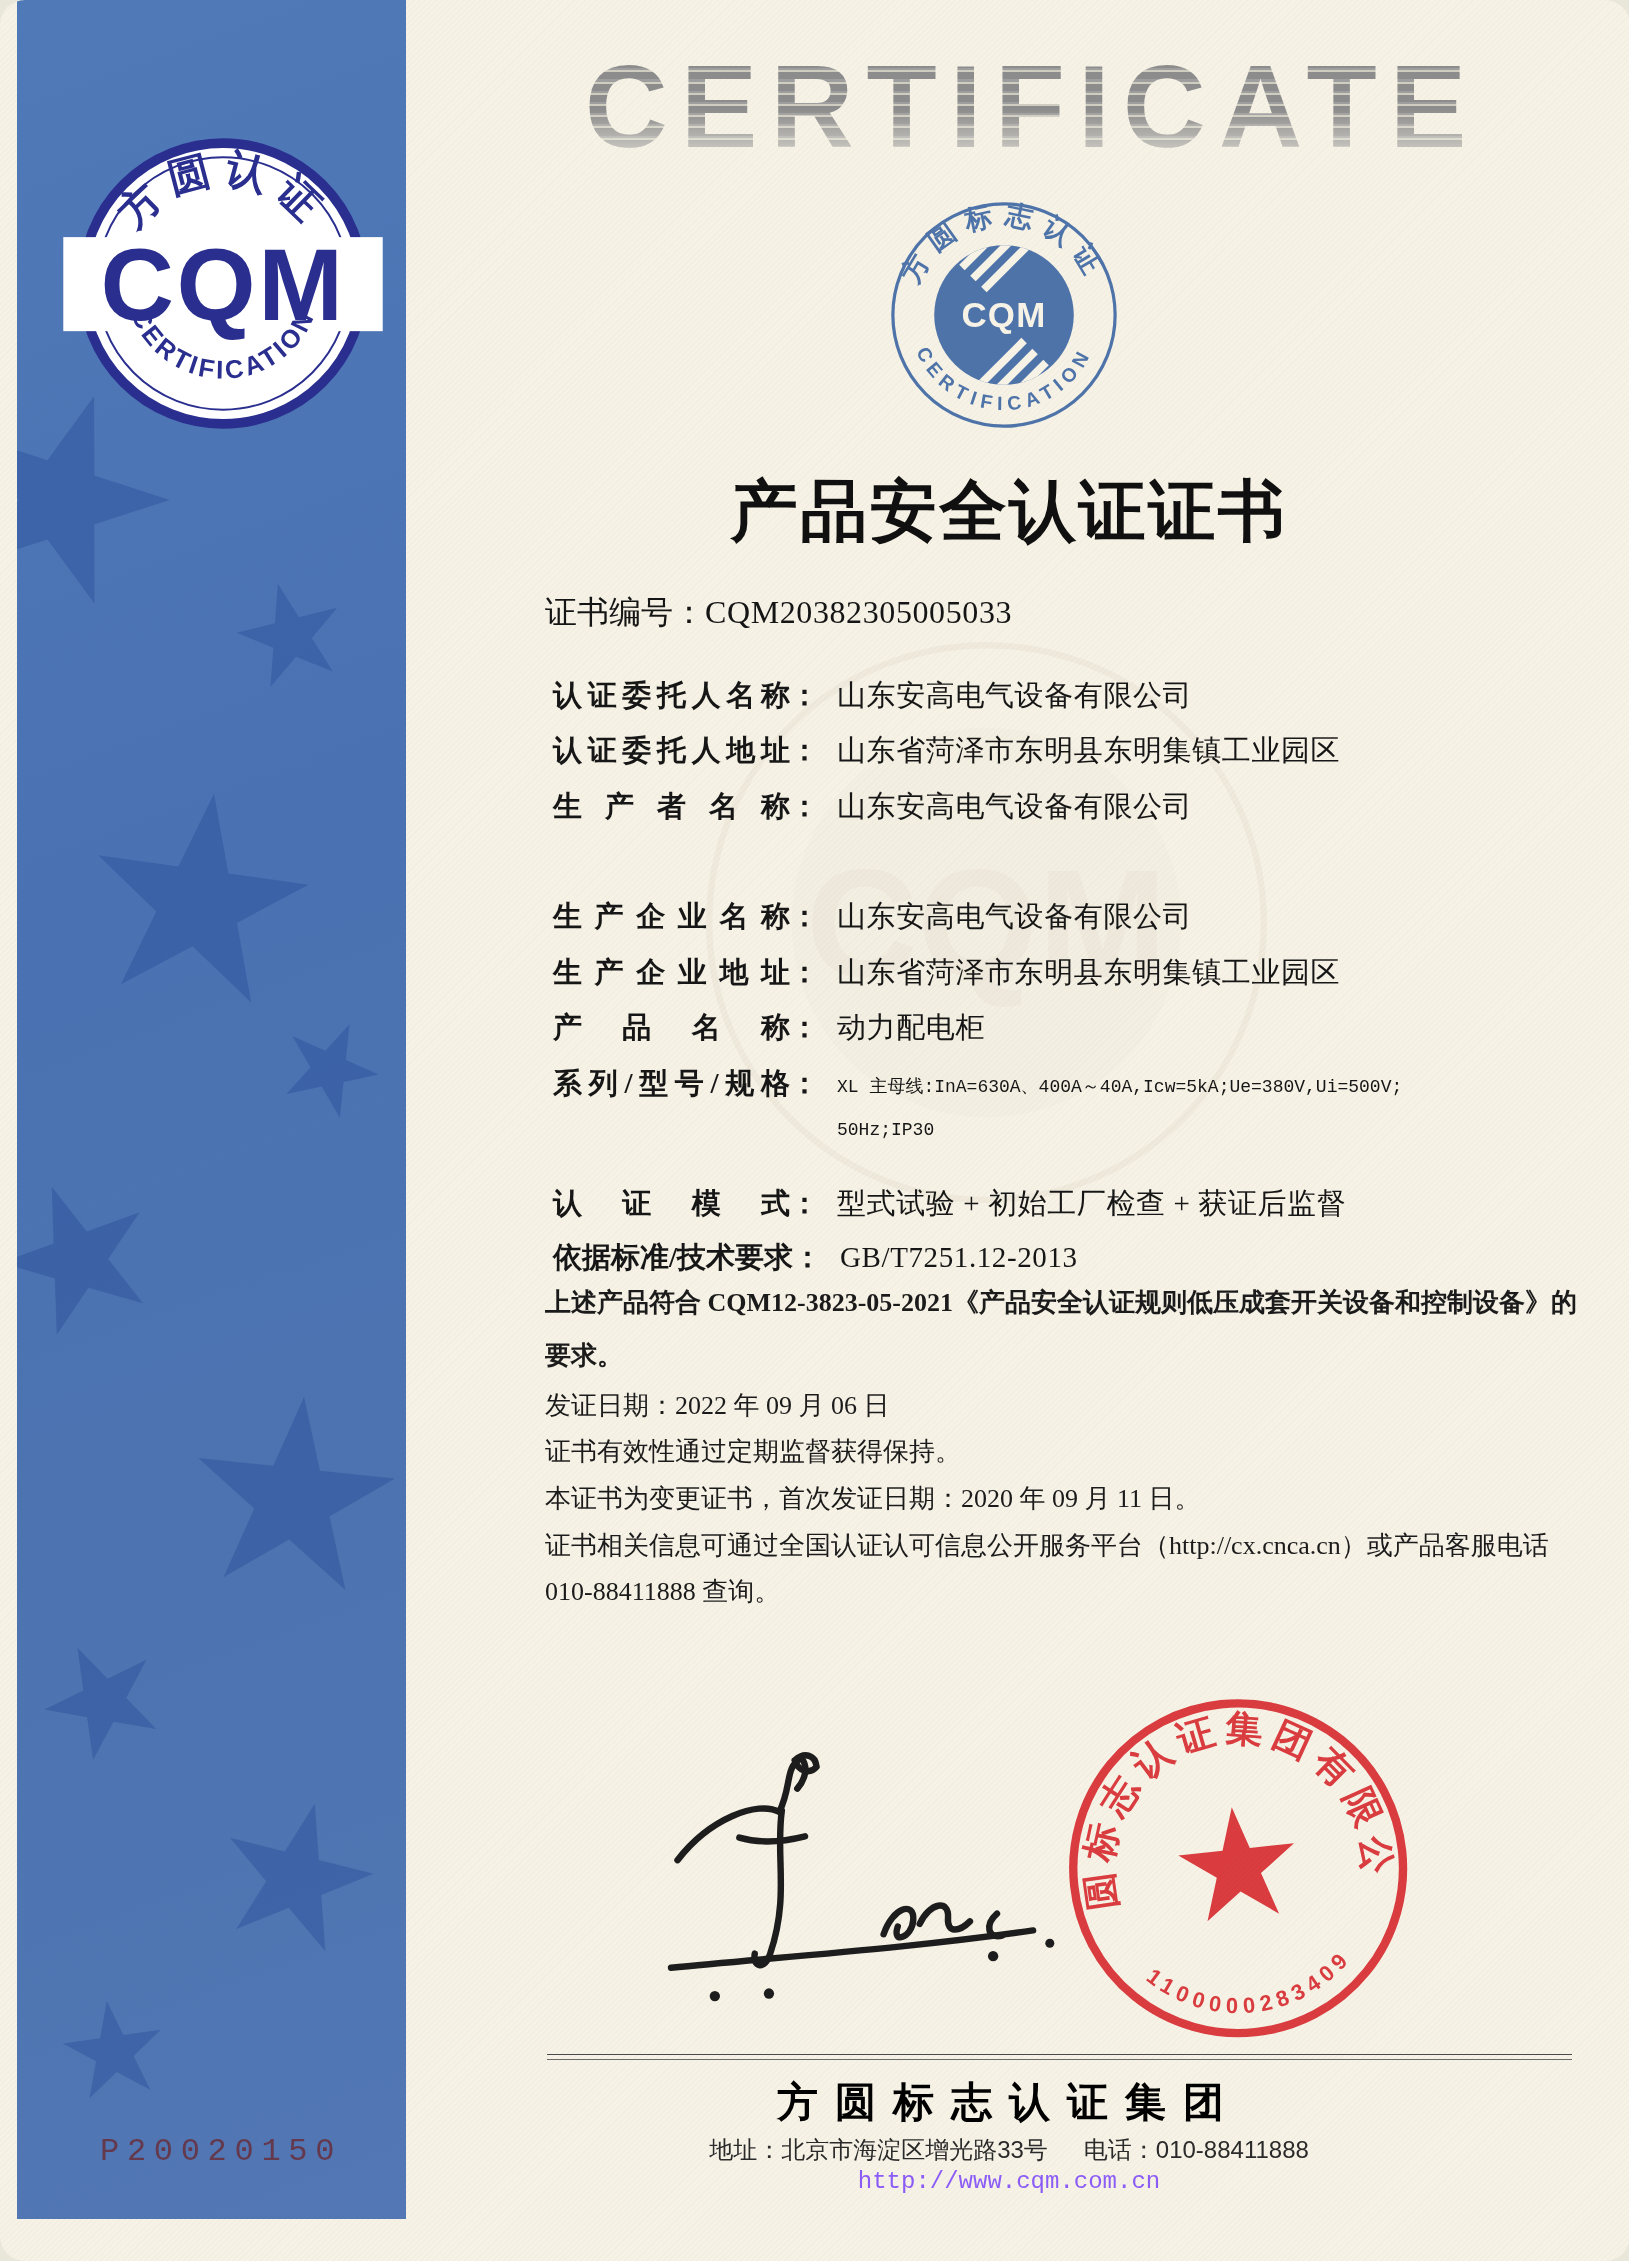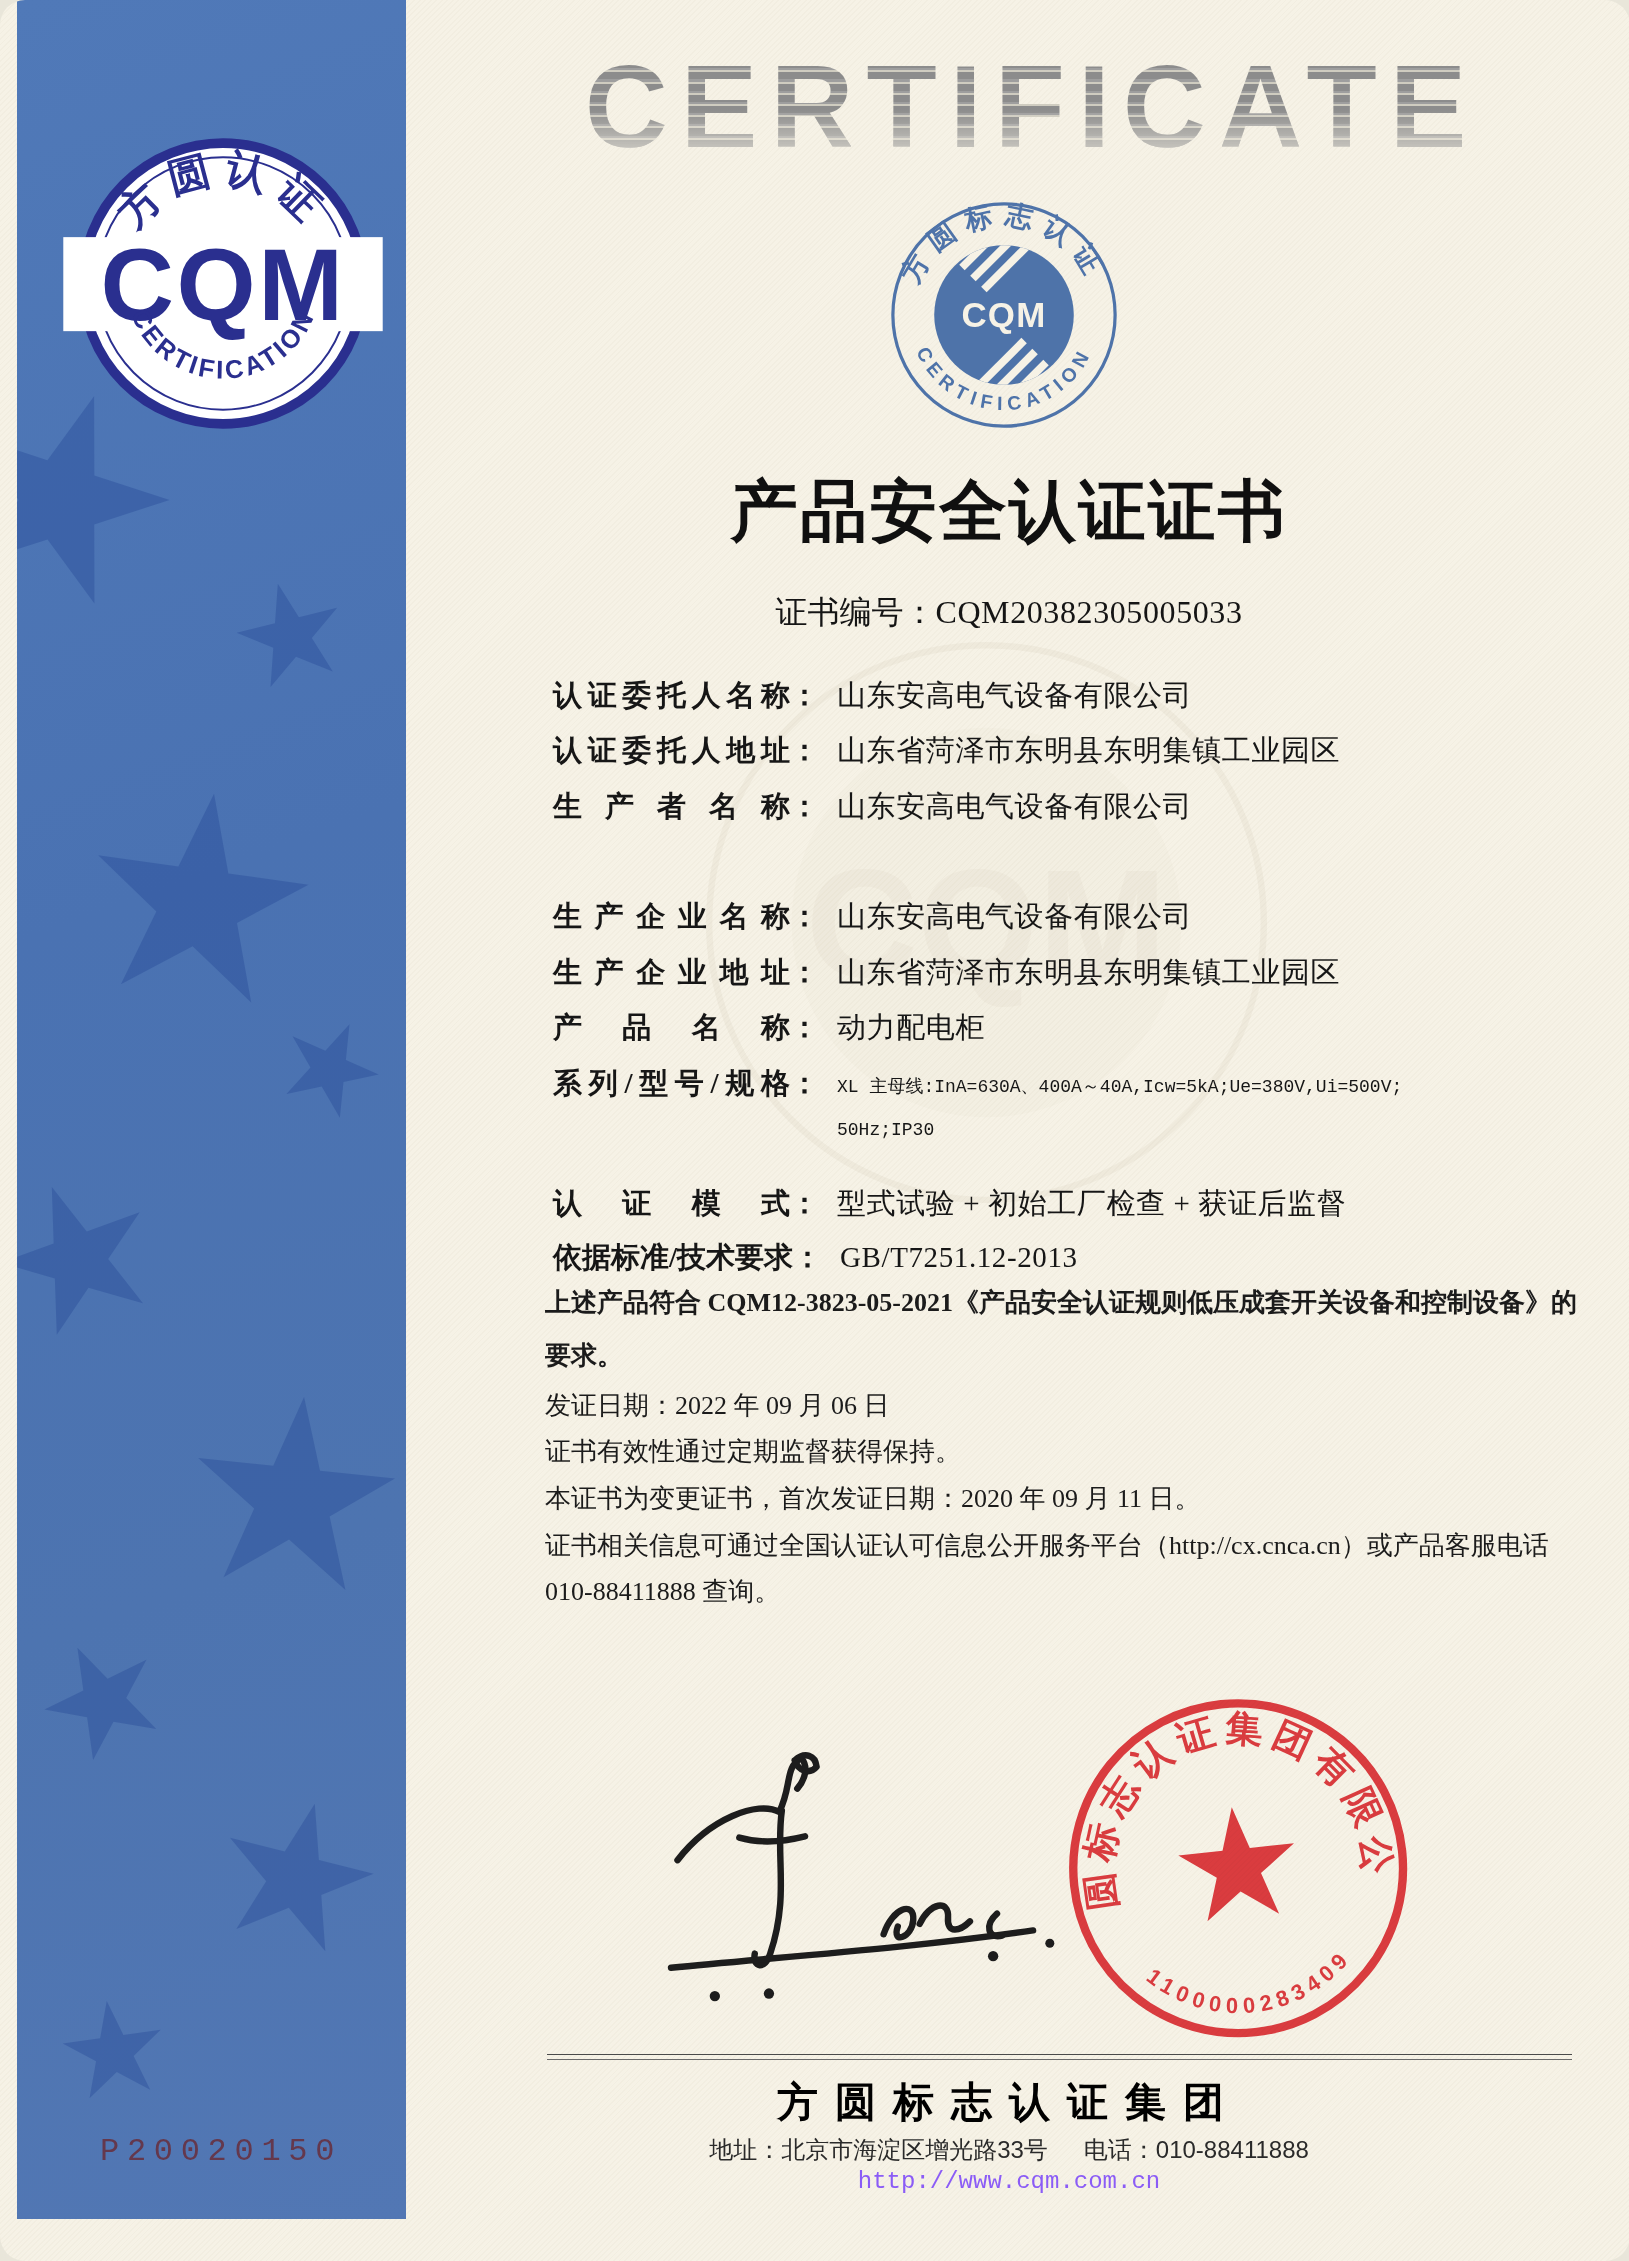--- a/index.html
+++ b/index.html
@@ -22,21 +22,21 @@
         color:transparent;
         background:
           linear-gradient(180deg, rgba(246,242,230,0) 52%, rgba(246,242,230,0.88) 100%),
           repeating-linear-gradient(180deg,#8c8c8c 0 7px,#9e9e9e 7px 9px,#cfccc0 9px 11px);
         -webkit-background-clip:text;background-clip:text;}
   
   .emblem{position:absolute;left:889px;top:200px;}
   
   .doc-title{position:absolute;left:545px;top:466px;width:928px;text-align:center;
         font-size:67px;font-weight:700;letter-spacing:2.6px;color:#101010;}
-  .cert-no{position:absolute;left:545px;top:591px;width:928px;text-align:center;font-size:32px;color:#151515;}
+  .cert-no{position:absolute;left:545px;top:591px;width:928px;text-align:left;font-size:32px;color:#151515;}
   .cert-no .num{font-family:"Liberation Serif","DejaVu Serif",serif;letter-spacing:0.6px;}
   
   .row{position:absolute;left:553px;font-size:29px;line-height:35px;white-space:nowrap;color:#161616;}
   .flabel{display:inline-block;width:237px;text-align:justify;text-align-last:justify;
         font-weight:700;vertical-align:top;}
   .flabel.auto{width:auto;text-align-last:auto;}
   .colon{font-weight:600;margin-right:18px;}
   .fvalue{letter-spacing:0.6px;}
   .specv{display:inline-block;vertical-align:top;width:780px;line-height:43px;
         font-family:"Liberation Mono","DejaVu Sans Mono",monospace;font-size:18px;}

